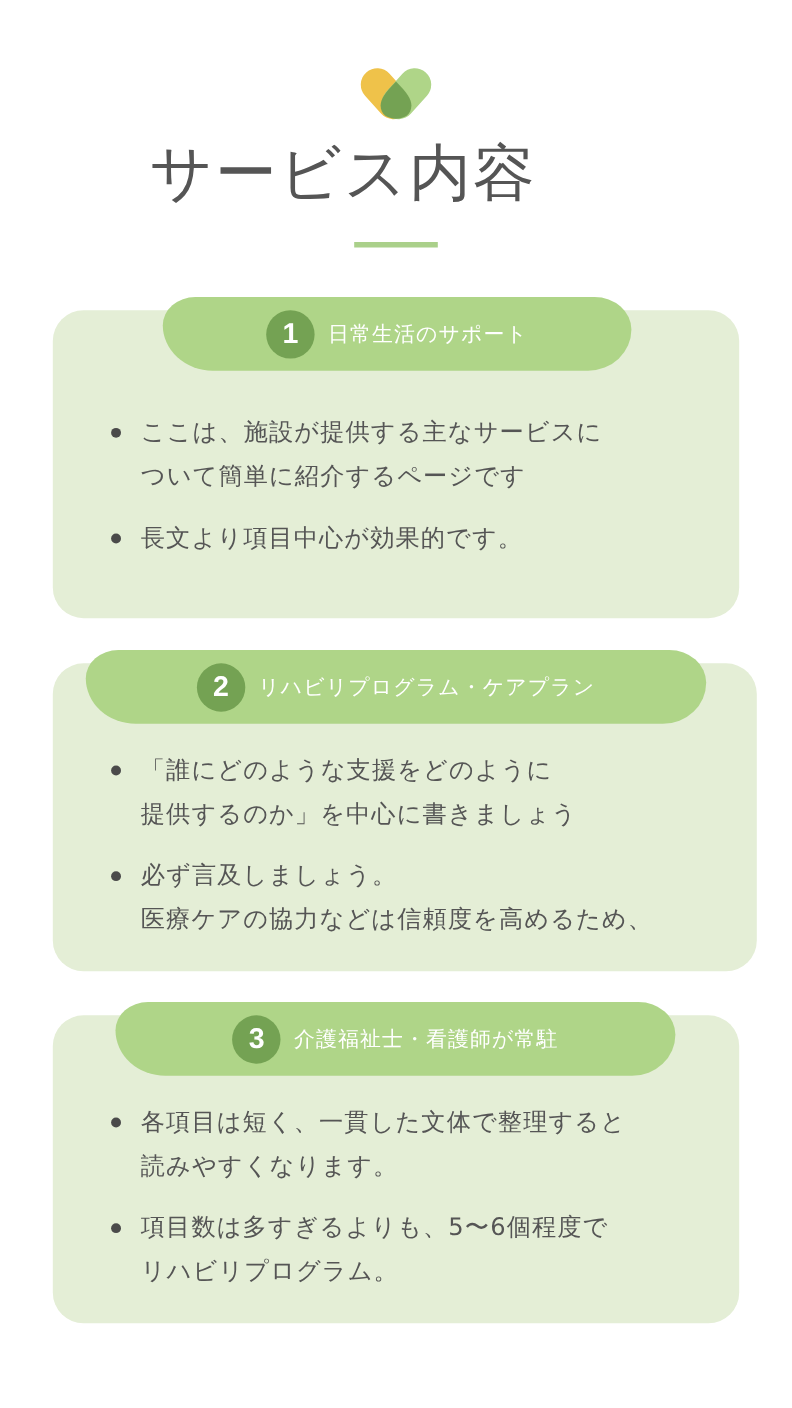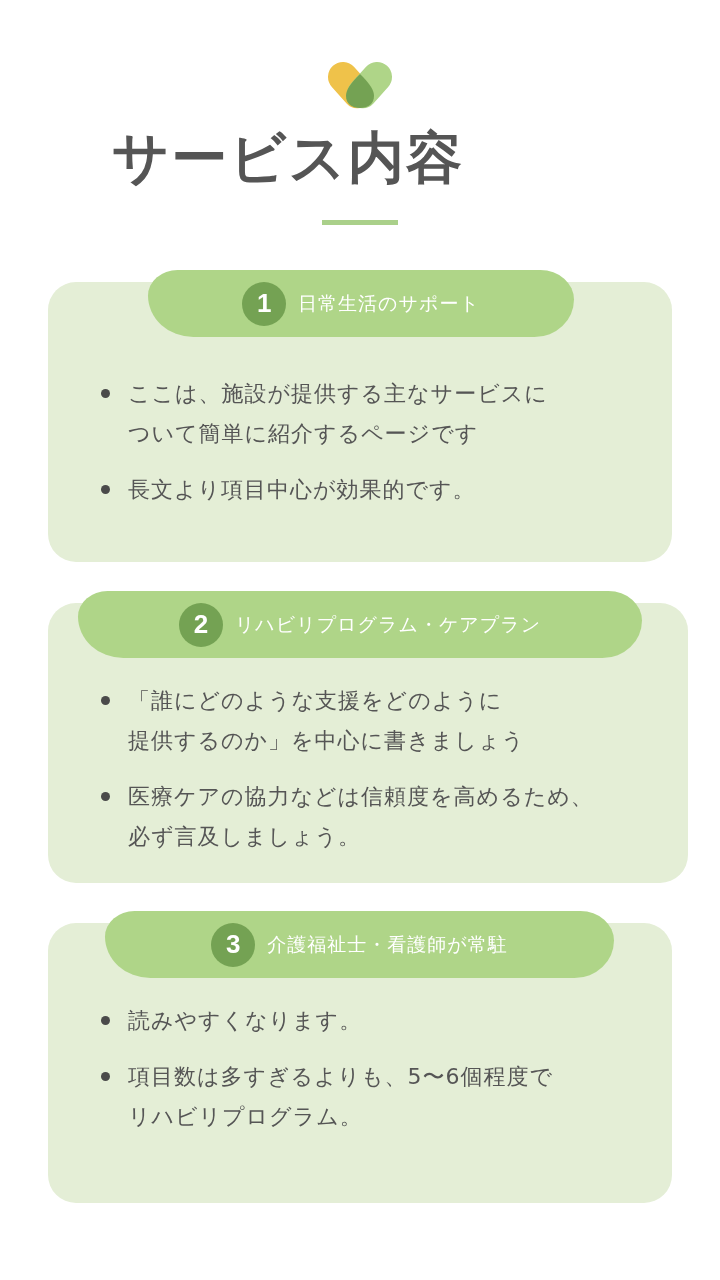--- a/index.html
+++ b/index.html
@@ -3,21 +3,21 @@
 <meta charset="utf-8">
 <style>
   html, body { margin: 0; padding: 0; }
   body {
     width: 720px; height: 1280px; background: #ffffff; position: relative; overflow: hidden;
     font-family: "DejaVu Sans", "Liberation Sans", sans-serif; color: #555555;
   }
   .logo { position: absolute; left: 326px; top: 60px; width: 68px; height: 50px; }
   .title {
     position: absolute; left: 0; width: 576px; top: 120px; text-align: center;
-    font-size: 56px; font-weight: bold; color: #555555; letter-spacing: 2px; line-height: 76px;
+    font-size: 56px; font-weight: normal; color: #555555; letter-spacing: 2px; line-height: 76px; padding-left: 24px;
   }
   .divider { position: absolute; left: 322px; top: 220px; width: 76px; height: 5px; background: #aad08a; }
   .card {
     position: absolute; left: 48px; width: 624px; height: 280px; background: #e4eed6;
     border-radius: 28px;
   }
   .pill {
     position: absolute; height: 67px; background: #afd588;
     border-radius: 30px 34px 40px 46px / 26px 30px 38px 42px;
     display: flex; align-items: center; justify-content: center; gap: 12px;
@@ -66,34 +66,35 @@
 
 <div class="card" style="top:603px;padding-left:16px;">
   <ul class="items" style="left:50px; top:78px;">
     <li class="item">
       <span class="bullet"></span>
       <span class="line">「誰にどのような支援をどのように</span>
       <span class="line">提供するのか」を中心に書きましょう</span>
     </li>
     <li class="item">
       <span class="bullet"></span>
+      <span class="line">必ず言及しましょう。</span>
       <span class="line">医療ケアの協力などは信頼度を高めるため、</span>
-      <span class="line">必ず言及しましょう。</span>
     </li>
   </ul>
 </div>
 <div class="pill" style="left:78px; top:591px; width:564px;">
   <span class="num">2</span>
   <span class="pill-label">リハビリプログラム・ケアプラン</span>
 </div>
 
 <div class="card" style="top:923px;">
   <ul class="items" style="left:50px; top:78px;">
     <li class="item">
       <span class="bullet"></span>
+      <span class="line">各項目は短く、一貫した文体で整理すると</span>
       <span class="line">読みやすくなります。</span>
     </li>
     <li class="item">
       <span class="bullet"></span>
       <span class="line">項目数は多すぎるよりも、5〜6個程度で</span>
       <span class="line">リハビリプログラム。</span>
     </li>
   </ul>
 </div>
 <div class="pill" style="left:105px; top:911px; width:509px;">

